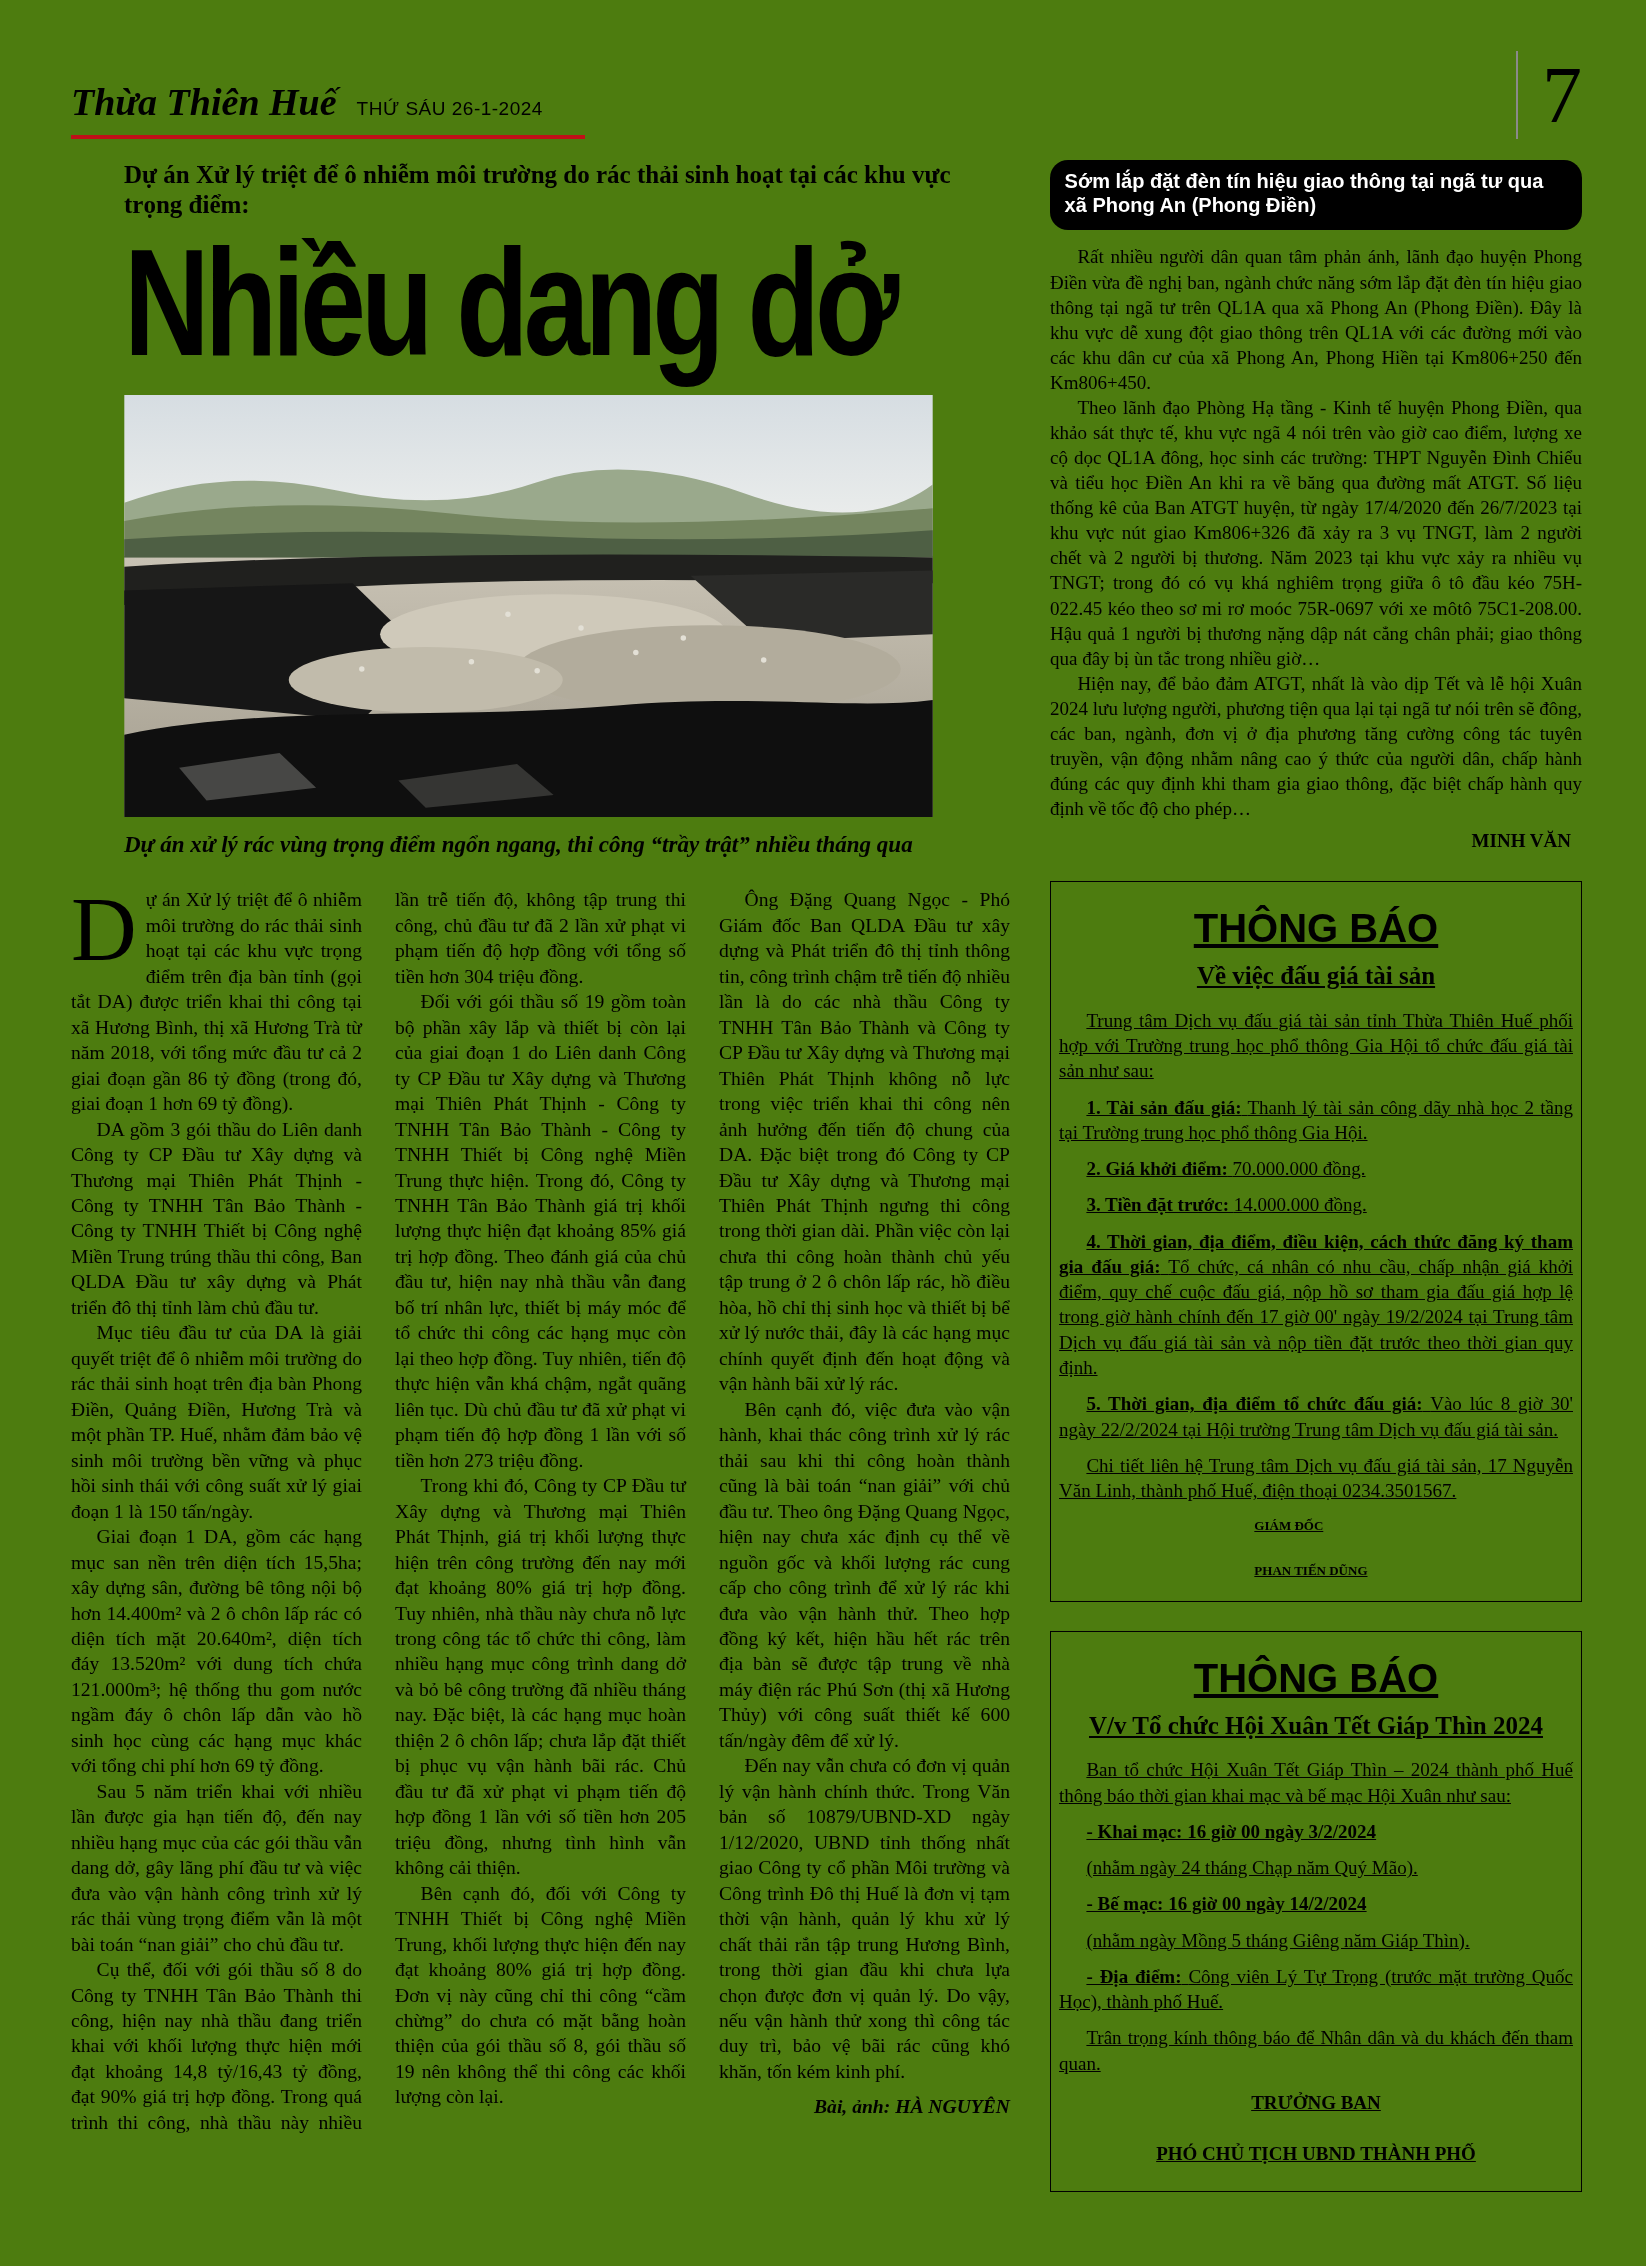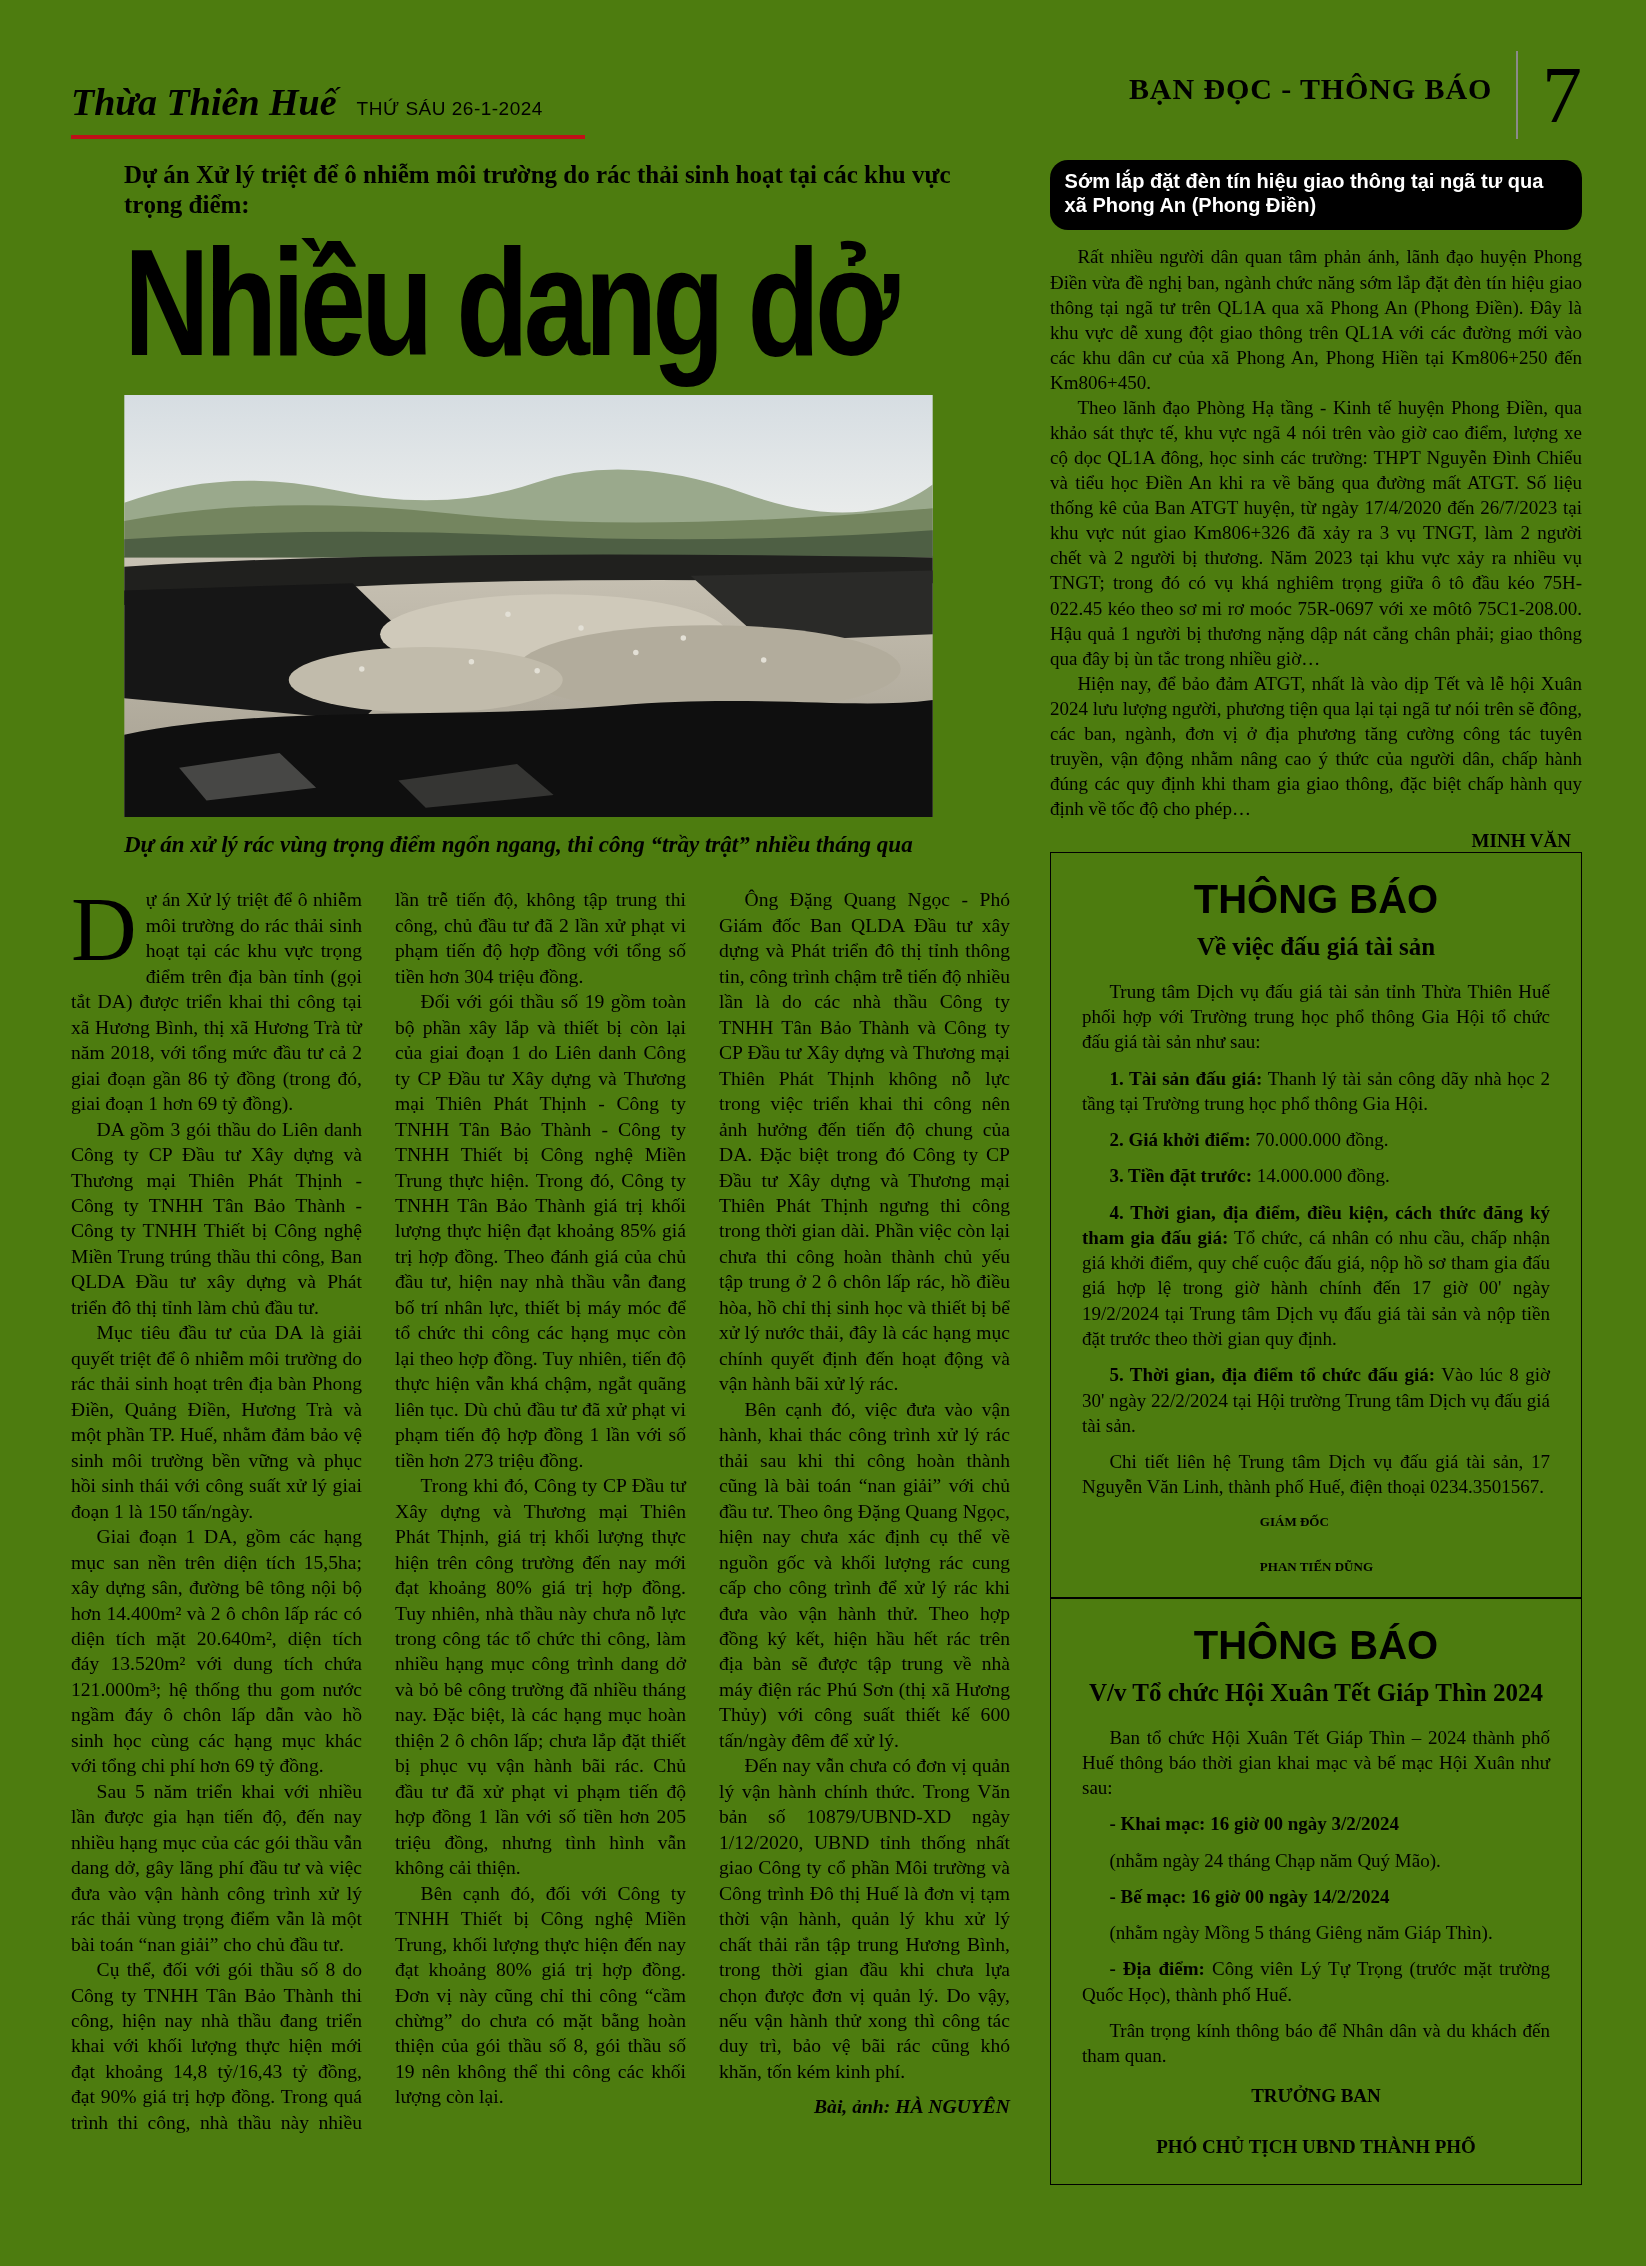--- a/index.html
+++ b/index.html
@@ -42,21 +42,21 @@
                      margin-top:9.1px;break-inside:avoid;}
 
   
   .brief-head{background:#000;color:#fff;font-family:"Liberation Sans",sans-serif;
               font-weight:bold;font-size:20px;line-height:1.22;padding:9.1px 14.6px 12px;border-radius:18px;}
   .brief-body{margin-top:14.6px;font-size:19px;line-height:1.32;text-align:justify;}
   .brief-body p{margin:0;text-indent:27.4px;}
   .brief-sign{text-align:right;font-weight:bold;font-size:19px;margin-top:9.1px;padding-right:11px;}
 
   
-  .notice{border:1.8px solid #000;padding:20px 31px 22px;}
+  .notice{border:1.8px solid #000;margin-top:29px;padding:20px 8px 22px;text-decoration:underline;}
   .notice-title{text-align:center;font-family:"Liberation Sans",sans-serif;font-weight:bold;
                 font-size:40px;margin:3.7px 0 9.1px;}
   .notice-sub{text-align:center;font-weight:bold;font-size:25px;margin:0 0 16.4px;line-height:1.25;}
   .notice-body p{font-size:19px;line-height:1.33;text-align:justify;margin:0 0 11px;text-indent:27.4px;}
   .b{font-weight:bold;}
   .sign-right{width:62%;margin-left:auto;text-align:left;font-weight:bold;font-size:13px;margin-top:14.6px;}
   .sign-right .role{margin-bottom:29px;}
   .fest-signs{text-align:center;font-weight:bold;font-size:19px;margin-top:16.4px;}
   .fest-signs p{margin:0 0 29px;}
   .fest-signs p:last-child{margin-bottom:3.7px;}
@@ -65,21 +65,20 @@
 <body>
 
 <div class="page">
 
   <div class="header">
     <div class="header-left">
       <span class="masthead">Thừa Thiên Huế</span>
       <span class="issue-date">THỨ SÁU 26-1-2024</span>
     </div>
     <div class="header-right">
-      <span class="section-title">BẠN ĐỌC - THÔNG BÁO</span>
       <span class="page-rule"></span>
       <span class="page-number">7</span>
     </div>
   </div>
 
   <div class="main">
 
     <div class="article">
       <div class="art-top">
         <div class="kicker">Dự án Xử lý triệt để ô nhiễm môi trường do rác thải sinh hoạt tại các khu vực trọng điểm:</div>

